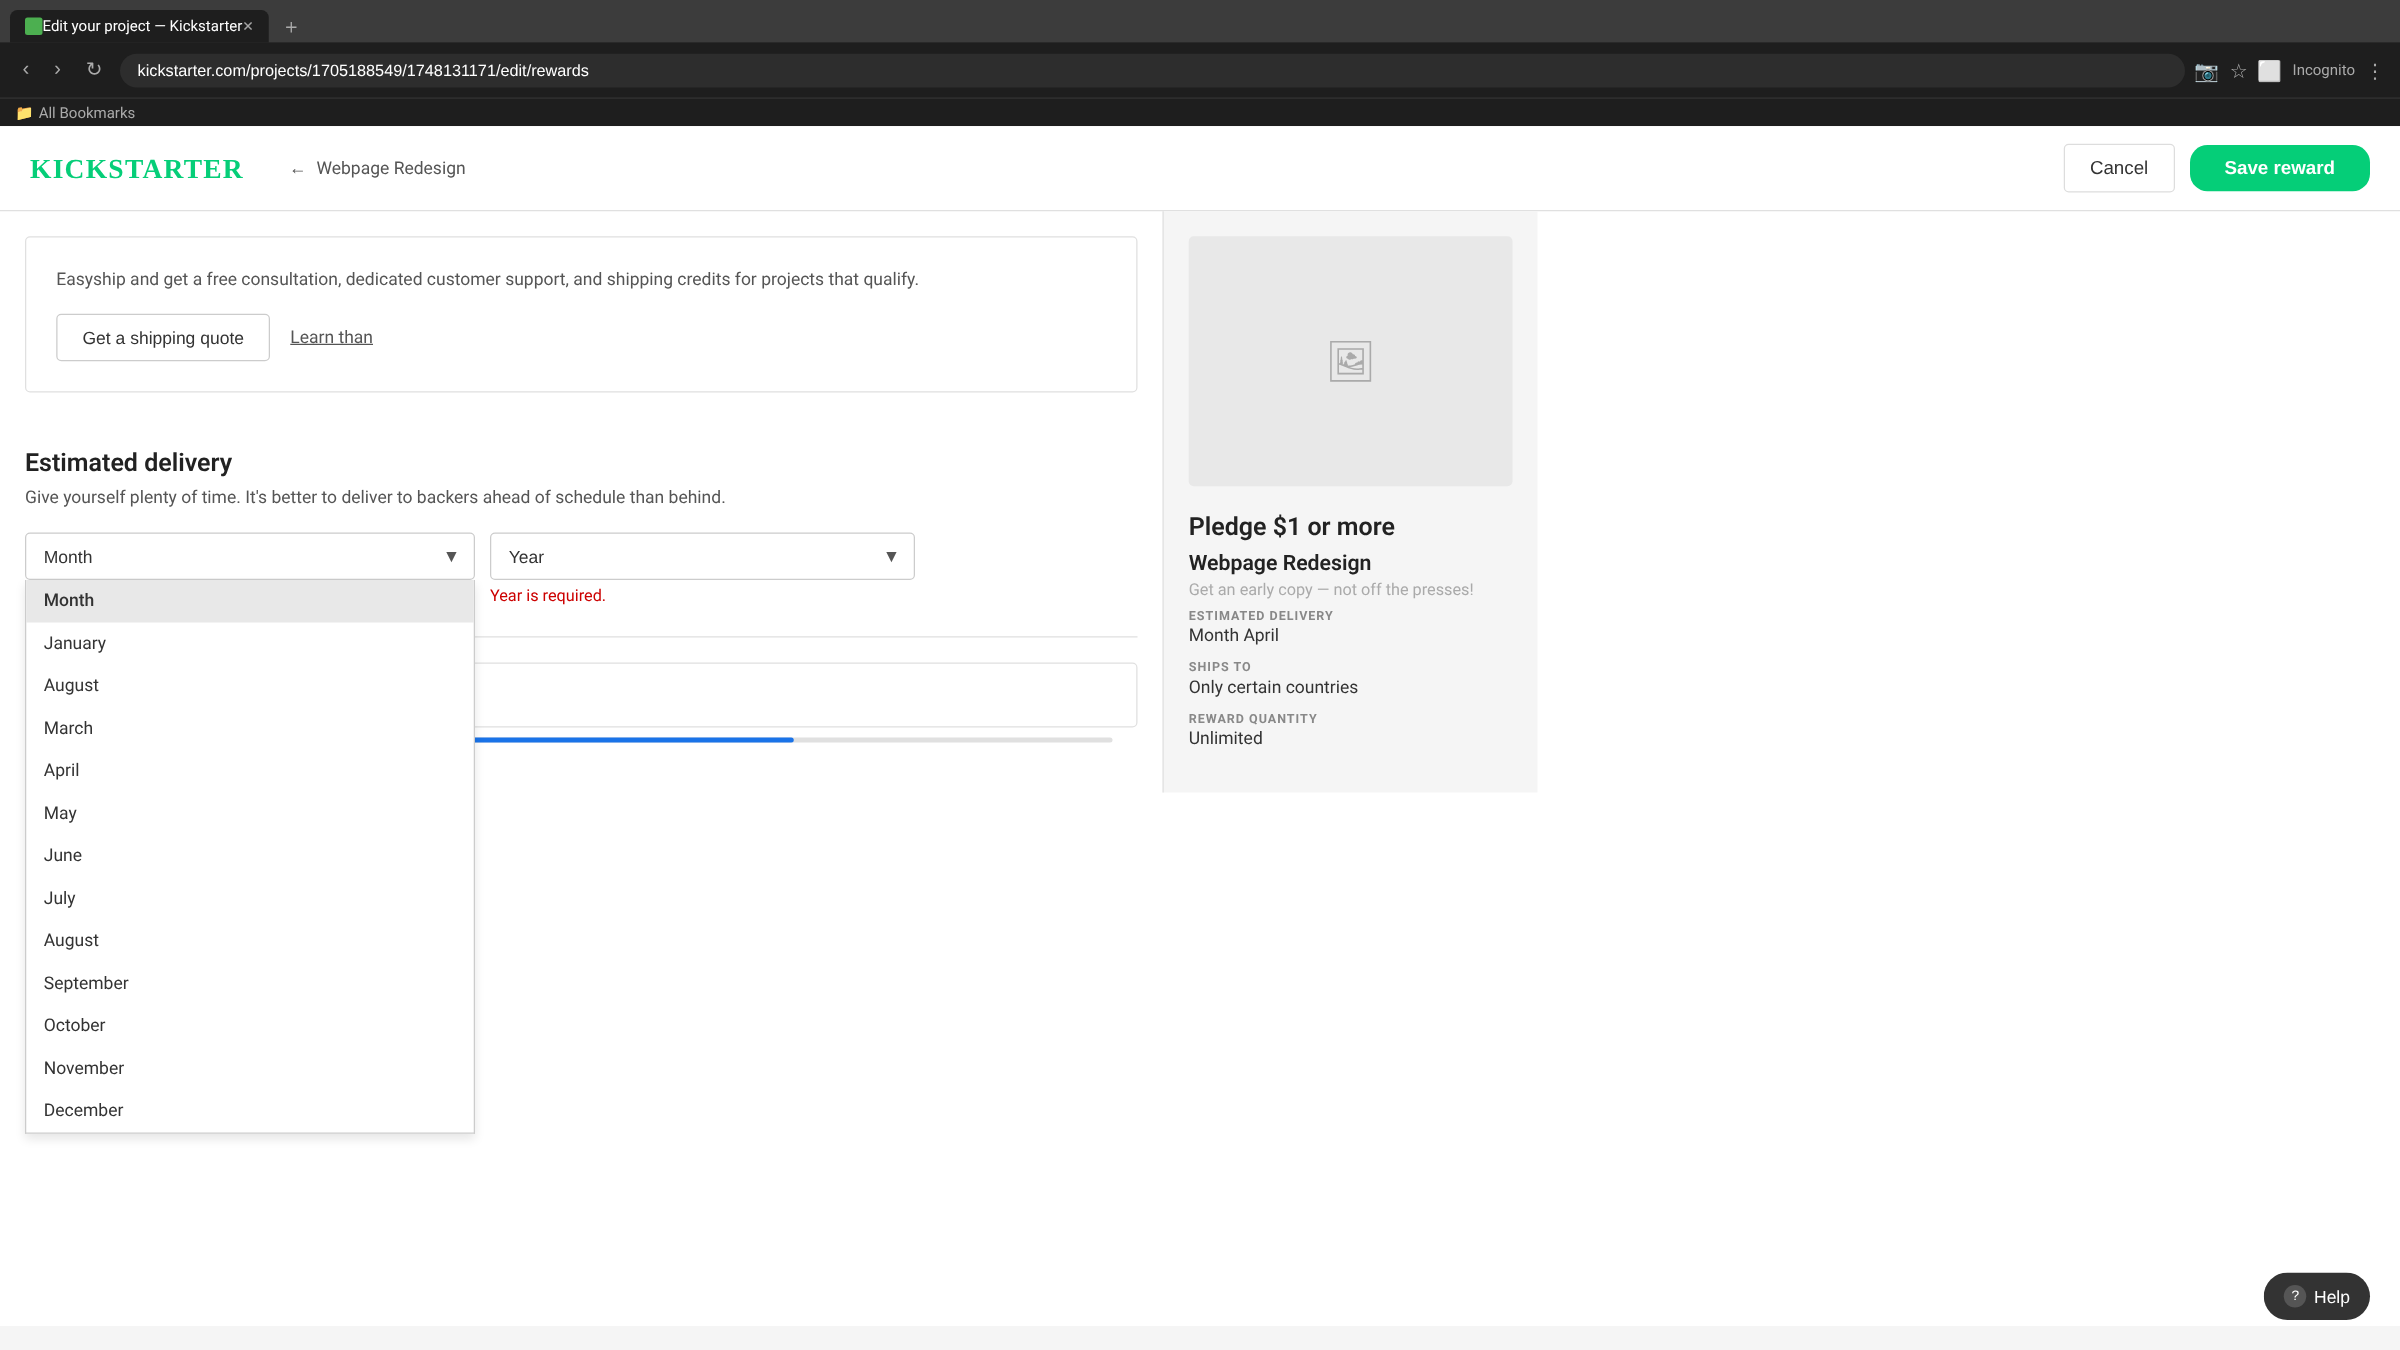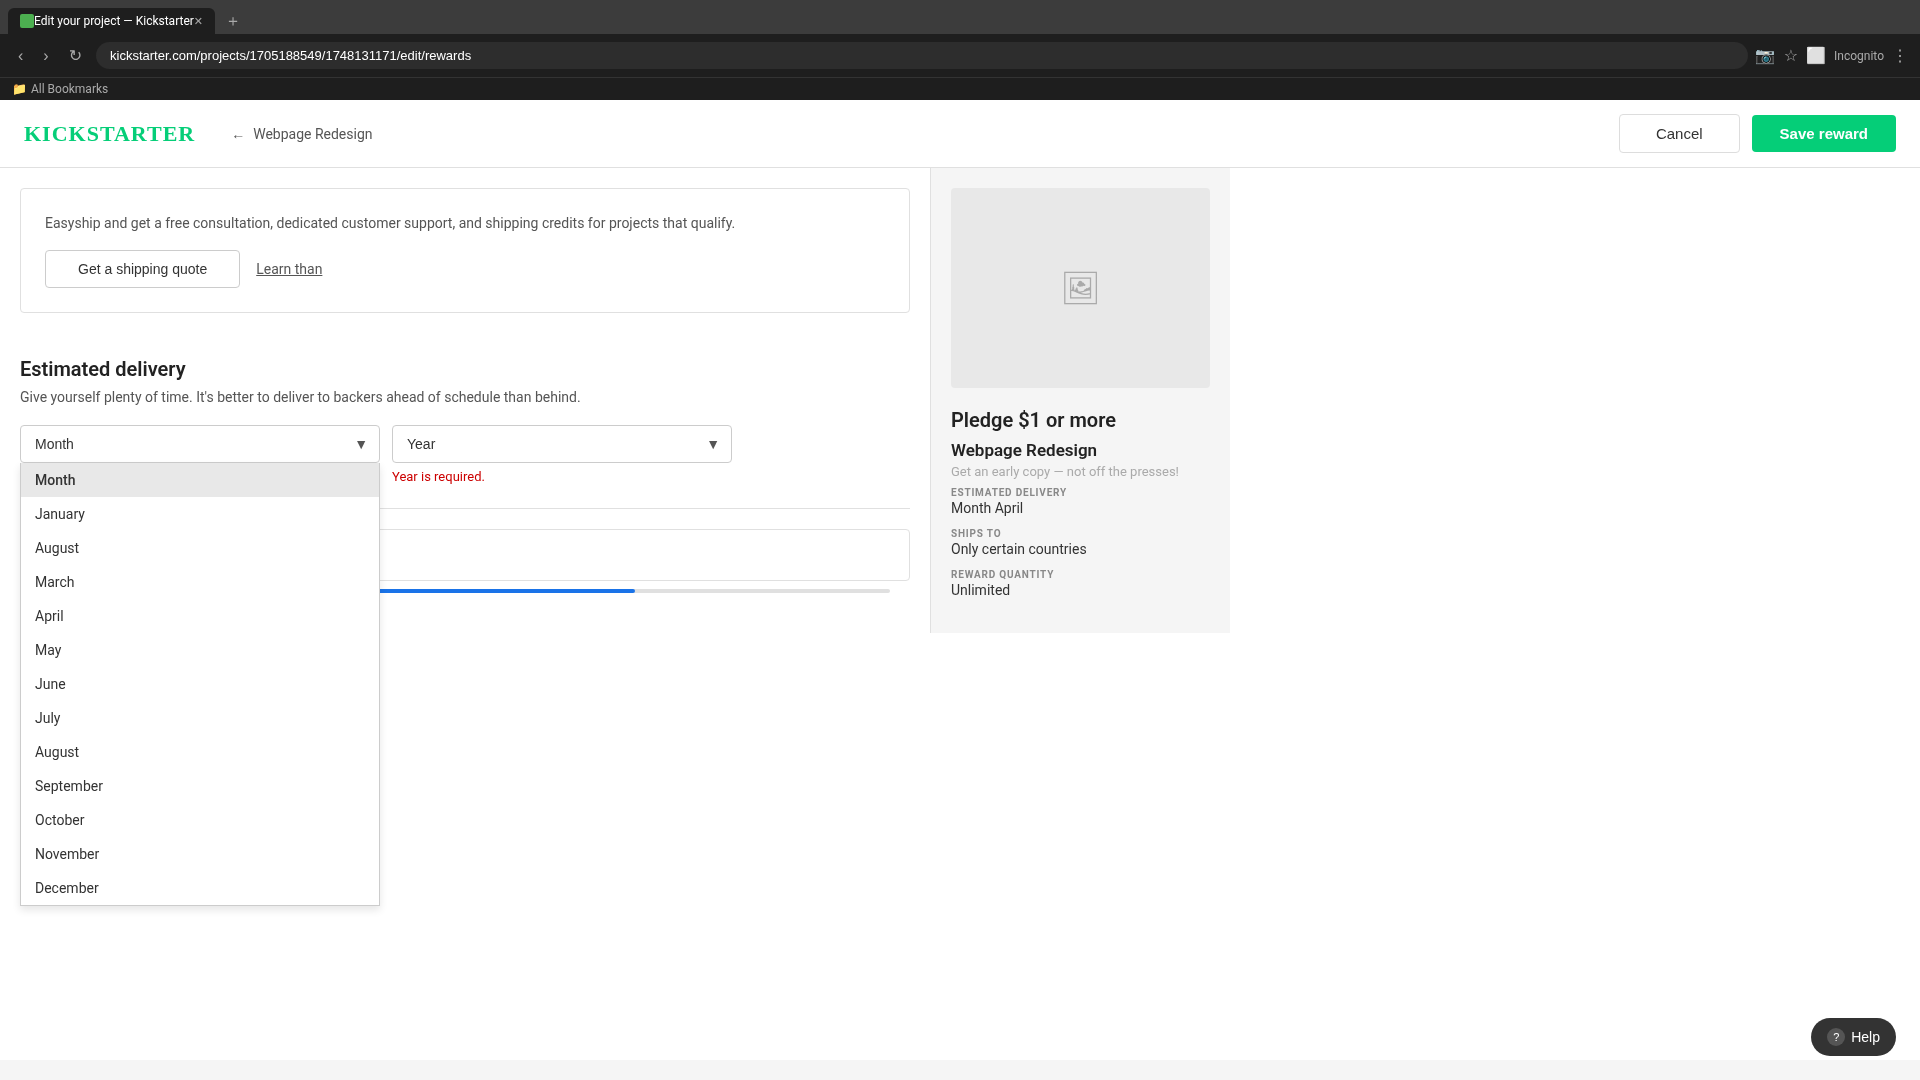--- a/index.html
+++ b/index.html
@@ -21,32 +21,32 @@
     .bookmarks-bar { background: #1e1e1e; padding: 4px 12px; border-top: 1px solid #333; color: #aaa; font-size: 12px; display: flex; align-items: center; gap: 4px; }
 
     
     .page { background: #fff; min-height: calc(1080px - 120px); }
 
     
     .site-header { background: #fff; border-bottom: 1px solid #e0e0e0; display: flex; align-items: center; padding: 0 24px; height: 68px; gap: 36px; }
     .logo { font-size: 22px; font-weight: 900; color: #05ce78; letter-spacing: 1px; font-family: 'Georgia', serif; }
     .breadcrumb { display: flex; align-items: center; gap: 8px; color: #555; font-size: 14px; }
     .header-actions { margin-left: auto; display: flex; gap: 12px; align-items: center; }
-    .btn-cancel { padding: 10px 36px; border: 1px solid #ddd; background: #fff; border-radius: 4px; cursor: pointer; font-size: 15px; color: #333; }
-    .btn-save { padding: 10px 28px; background: #05ce78; color: #fff; border: none; border-radius: 4px; cursor: pointer; font-size: 15px; font-weight: 600; }
+    .btn-cancel { padding: 10px 20px; border: 1px solid #ddd; background: #fff; border-radius: 4px; cursor: pointer; font-size: 15px; color: #333; }
+    .btn-save { padding: 10px 28px; background: #05ce78; color: #fff; border: none; border-radius: 14px; cursor: pointer; font-size: 15px; font-weight: 600; }
 
     
     .content-wrapper { display: flex; gap: 0; }
     .main-content { flex: 1; padding: 0 0 40px 0; max-width: 930px; }
 
     
     .shipping-box { background: #fff; border: 1px solid #e0e0e0; border-radius: 4px; margin: 20px 20px; padding: 24px; }
     .shipping-text { color: #555; font-size: 14px; line-height: 1.5; margin-bottom: 16px; }
     .shipping-actions { display: flex; align-items: center; gap: 16px; }
-    .btn-shipping-quote { padding: 10px 32px; border: 1px solid #ccc; background: #fff; border-radius: 4px; cursor: pointer; font-size: 14px; color: #333; }
+    .btn-shipping-quote { padding: 10px 20px; border: 1px solid #ccc; background: #fff; border-radius: 4px; cursor: pointer; font-size: 14px; color: #333; }
     .link-learn-more { color: #555; font-size: 14px; text-decoration: underline; cursor: pointer; }
 
     
     .delivery-section { padding: 24px 20px; }
     .section-title { font-size: 20px; font-weight: 600; margin-bottom: 8px; color: #222; }
     .section-hint { color: #555; font-size: 14px; margin-bottom: 20px; }
 
     .delivery-selects { display: flex; gap: 12px; align-items: flex-start; position: relative; }
     .select-wrapper { position: relative; }
     .select-month { width: 360px; }

